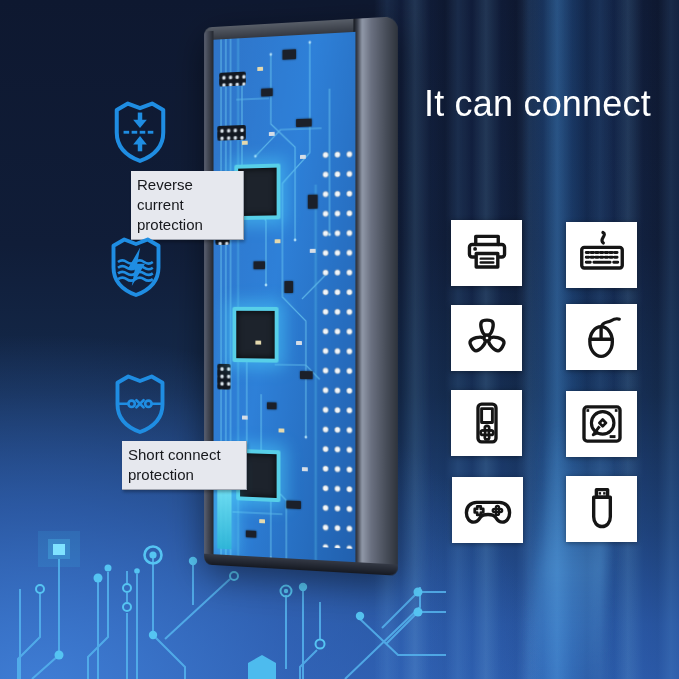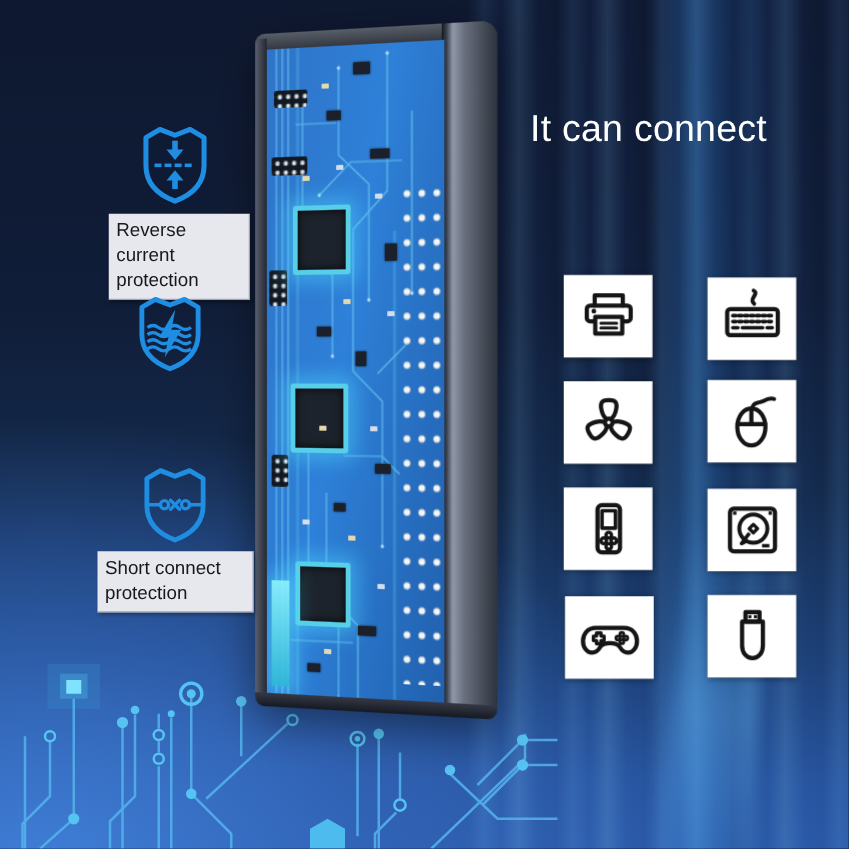--- a/index.html
+++ b/index.html
@@ -28,25 +28,26 @@
     background:linear-gradient(to bottom,rgba(110,195,255,0),rgba(110,195,255,.30) 55%,rgba(110,195,255,.08));
     transform:skewX(-5deg);filter:blur(6px);pointer-events:none;
   }
   .bg-circuit{position:absolute;left:0;bottom:0;pointer-events:none;}
   
   .shield{position:absolute;}
   .plabel{
     position:absolute;background:#e6e8ee;color:#17181c;
     font-size:15px;line-height:20px;padding:4px 5px 5px 6px;
     box-shadow:inset -1px -1px 0 rgba(125,130,145,.65), 1px 2px 3px rgba(0,0,0,.3);
+    margin-left:44px;
   }
   
   .headline{
     position:absolute;left:424px;top:87px;color:#ffffff;
-    font-size:30px;line-height:34px;font-weight:400;letter-spacing:.2px;white-space:nowrap;
+    font-size:36px;line-height:34px;font-weight:400;letter-spacing:.2px;white-space:nowrap;
   }
   
   .tile{
     position:absolute;width:71px;height:66px;background:#ffffff;
     box-shadow:0 1px 5px rgba(0,0,0,.4);display:flex;align-items:center;justify-content:center;
   }
   .tile svg{width:54px;height:54px;}
   
   .device{
     position:absolute;left:200px;top:22px;width:198px;height:548px;

